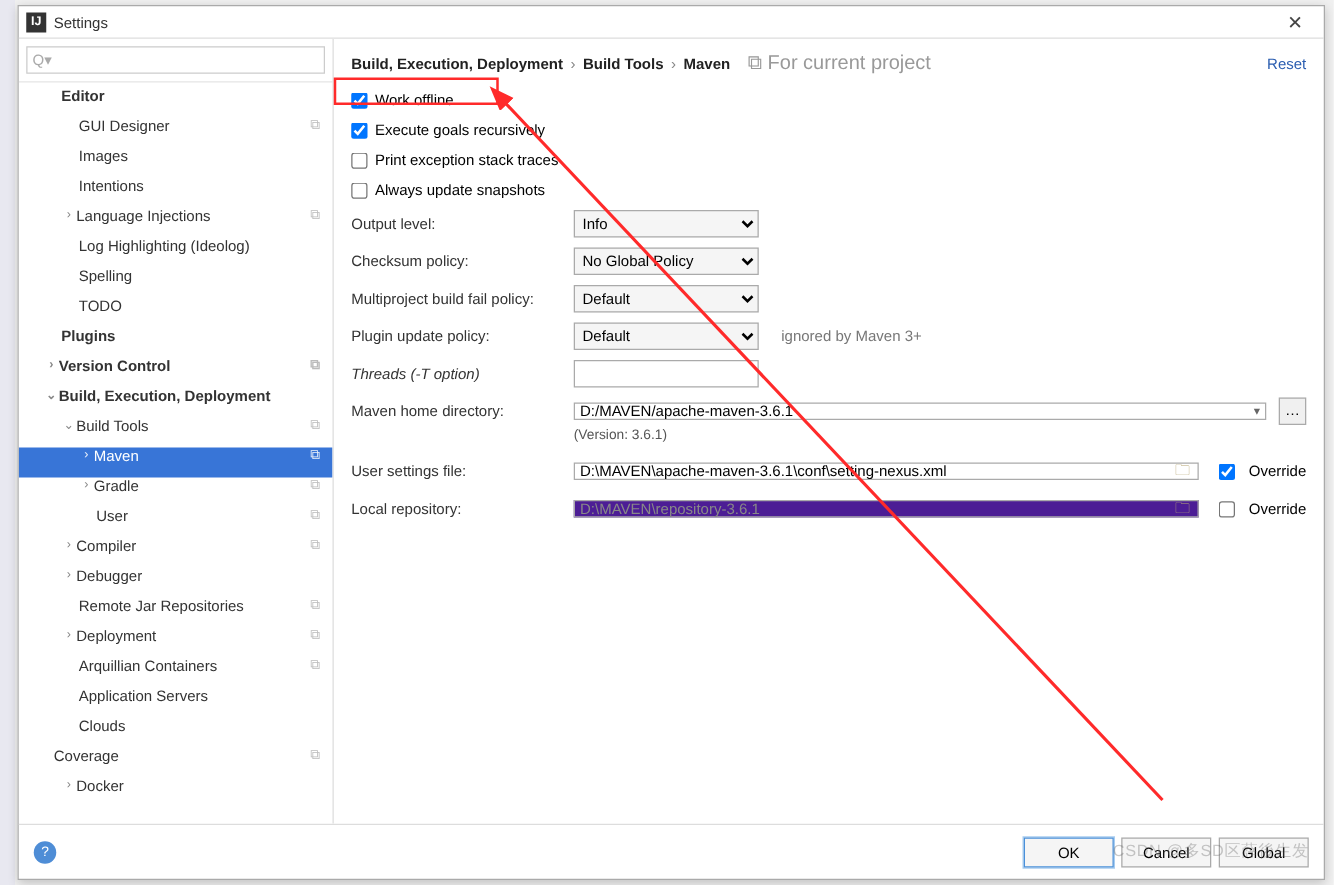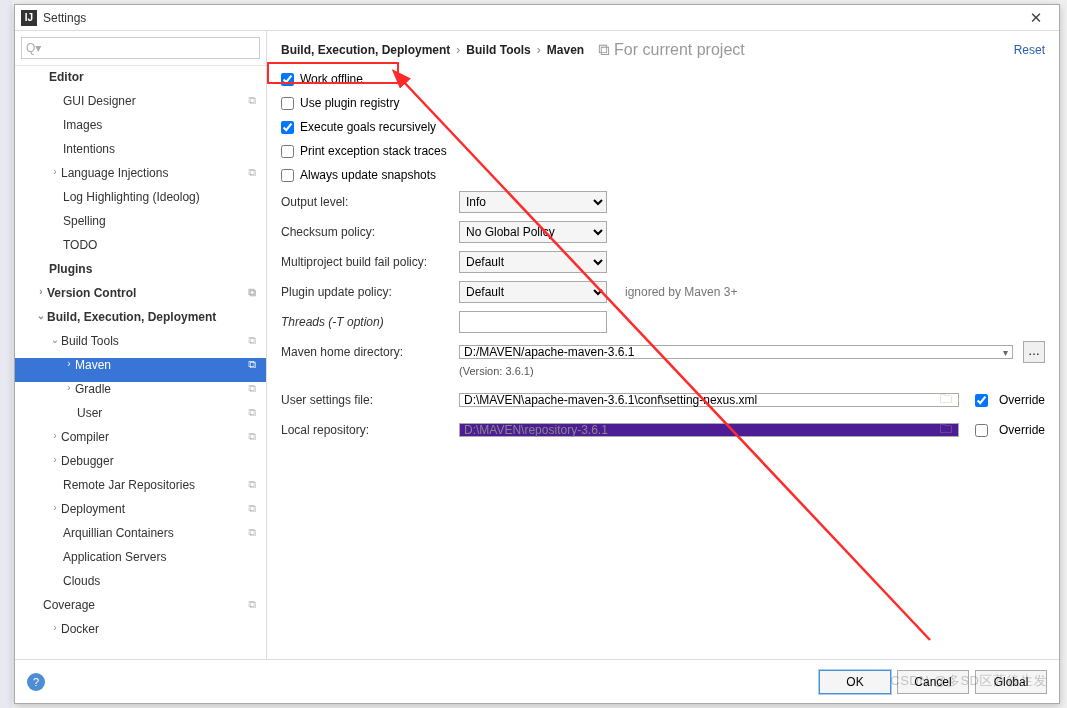--- a/index.html
+++ b/index.html
@@ -180,24 +180,20 @@
         <span class="hint">For current project</span>
         <span class="reset">Reset</span>
       </div>
 
       <div class="form">
         <div class="chk-row">
             <input type="checkbox" checked="" style="">
             <label><span>Work offline</span></label>
           </div>
         <div class="chk-row">
-            <input type="checkbox" style="">
-            <label>Use plugin registry</label>
-          </div>
-        <div class="chk-row">
             <input type="checkbox" checked="" style="">
             <label>Execute goals recursively</label>
           </div>
         <div class="chk-row">
             <input type="checkbox" style="">
             <label>Print exception stack traces</label>
           </div>
         <div class="chk-row">
             <input type="checkbox" style="">
             <label>Always update snapshots</label>

